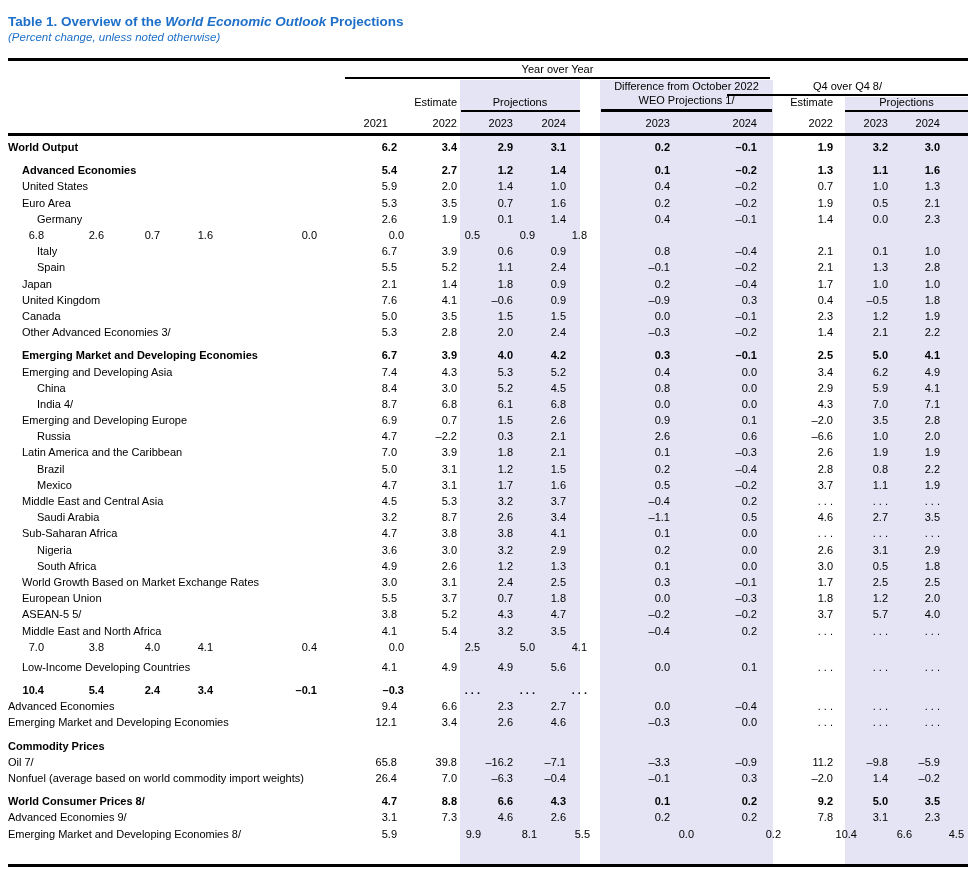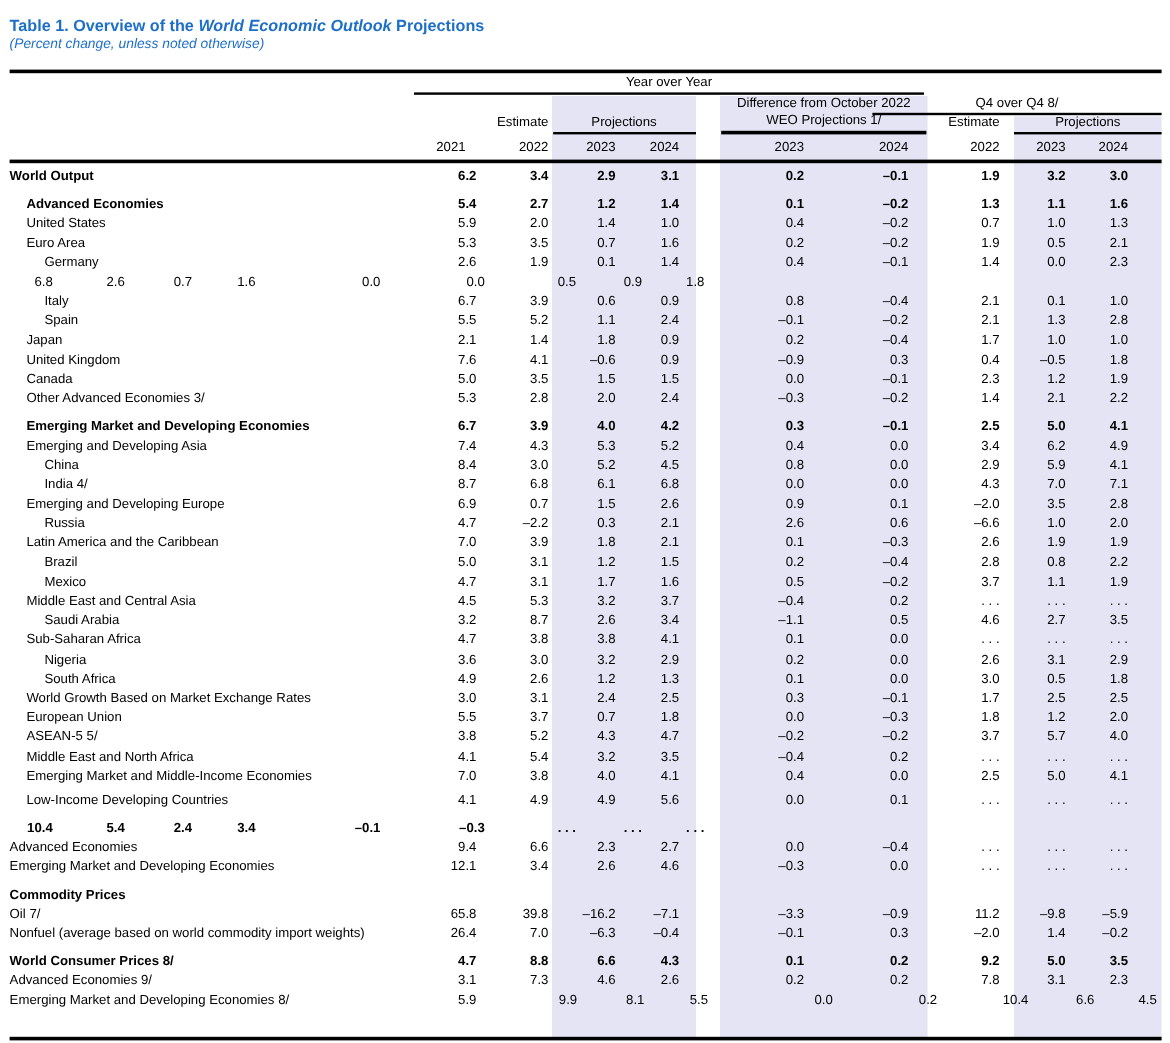--- a/index.html
+++ b/index.html
@@ -422,21 +422,20 @@
         <div class="val" style="width: 60px;">5.4</div>
         <div class="val" style="width: 56px;">3.2</div>
         <div class="val" style="width: 53px;">3.5</div>
         <div class="val" style="width: 104px;">–0.4</div>
         <div class="val" style="width: 87px;">0.2</div>
         <div class="val" style="width: 76px;">. . .</div>
         <div class="val" style="width: 55px;">. . .</div>
         <div class="val" style="width: 52px;">. . .</div>
       </div>
       <div class="row ind1">
-        <div class="lbl">Emerging Market and Middle-Income Economies</div>
         <div class="val" style="width: 44px;">7.0</div>
         <div class="val" style="width: 60px;">3.8</div>
         <div class="val" style="width: 56px;">4.0</div>
         <div class="val" style="width: 53px;">4.1</div>
         <div class="val" style="width: 104px;">0.4</div>
         <div class="val" style="width: 87px;">0.0</div>
         <div class="val" style="width: 76px;">2.5</div>
         <div class="val" style="width: 55px;">5.0</div>
         <div class="val" style="width: 52px;">4.1</div>
       </div>

